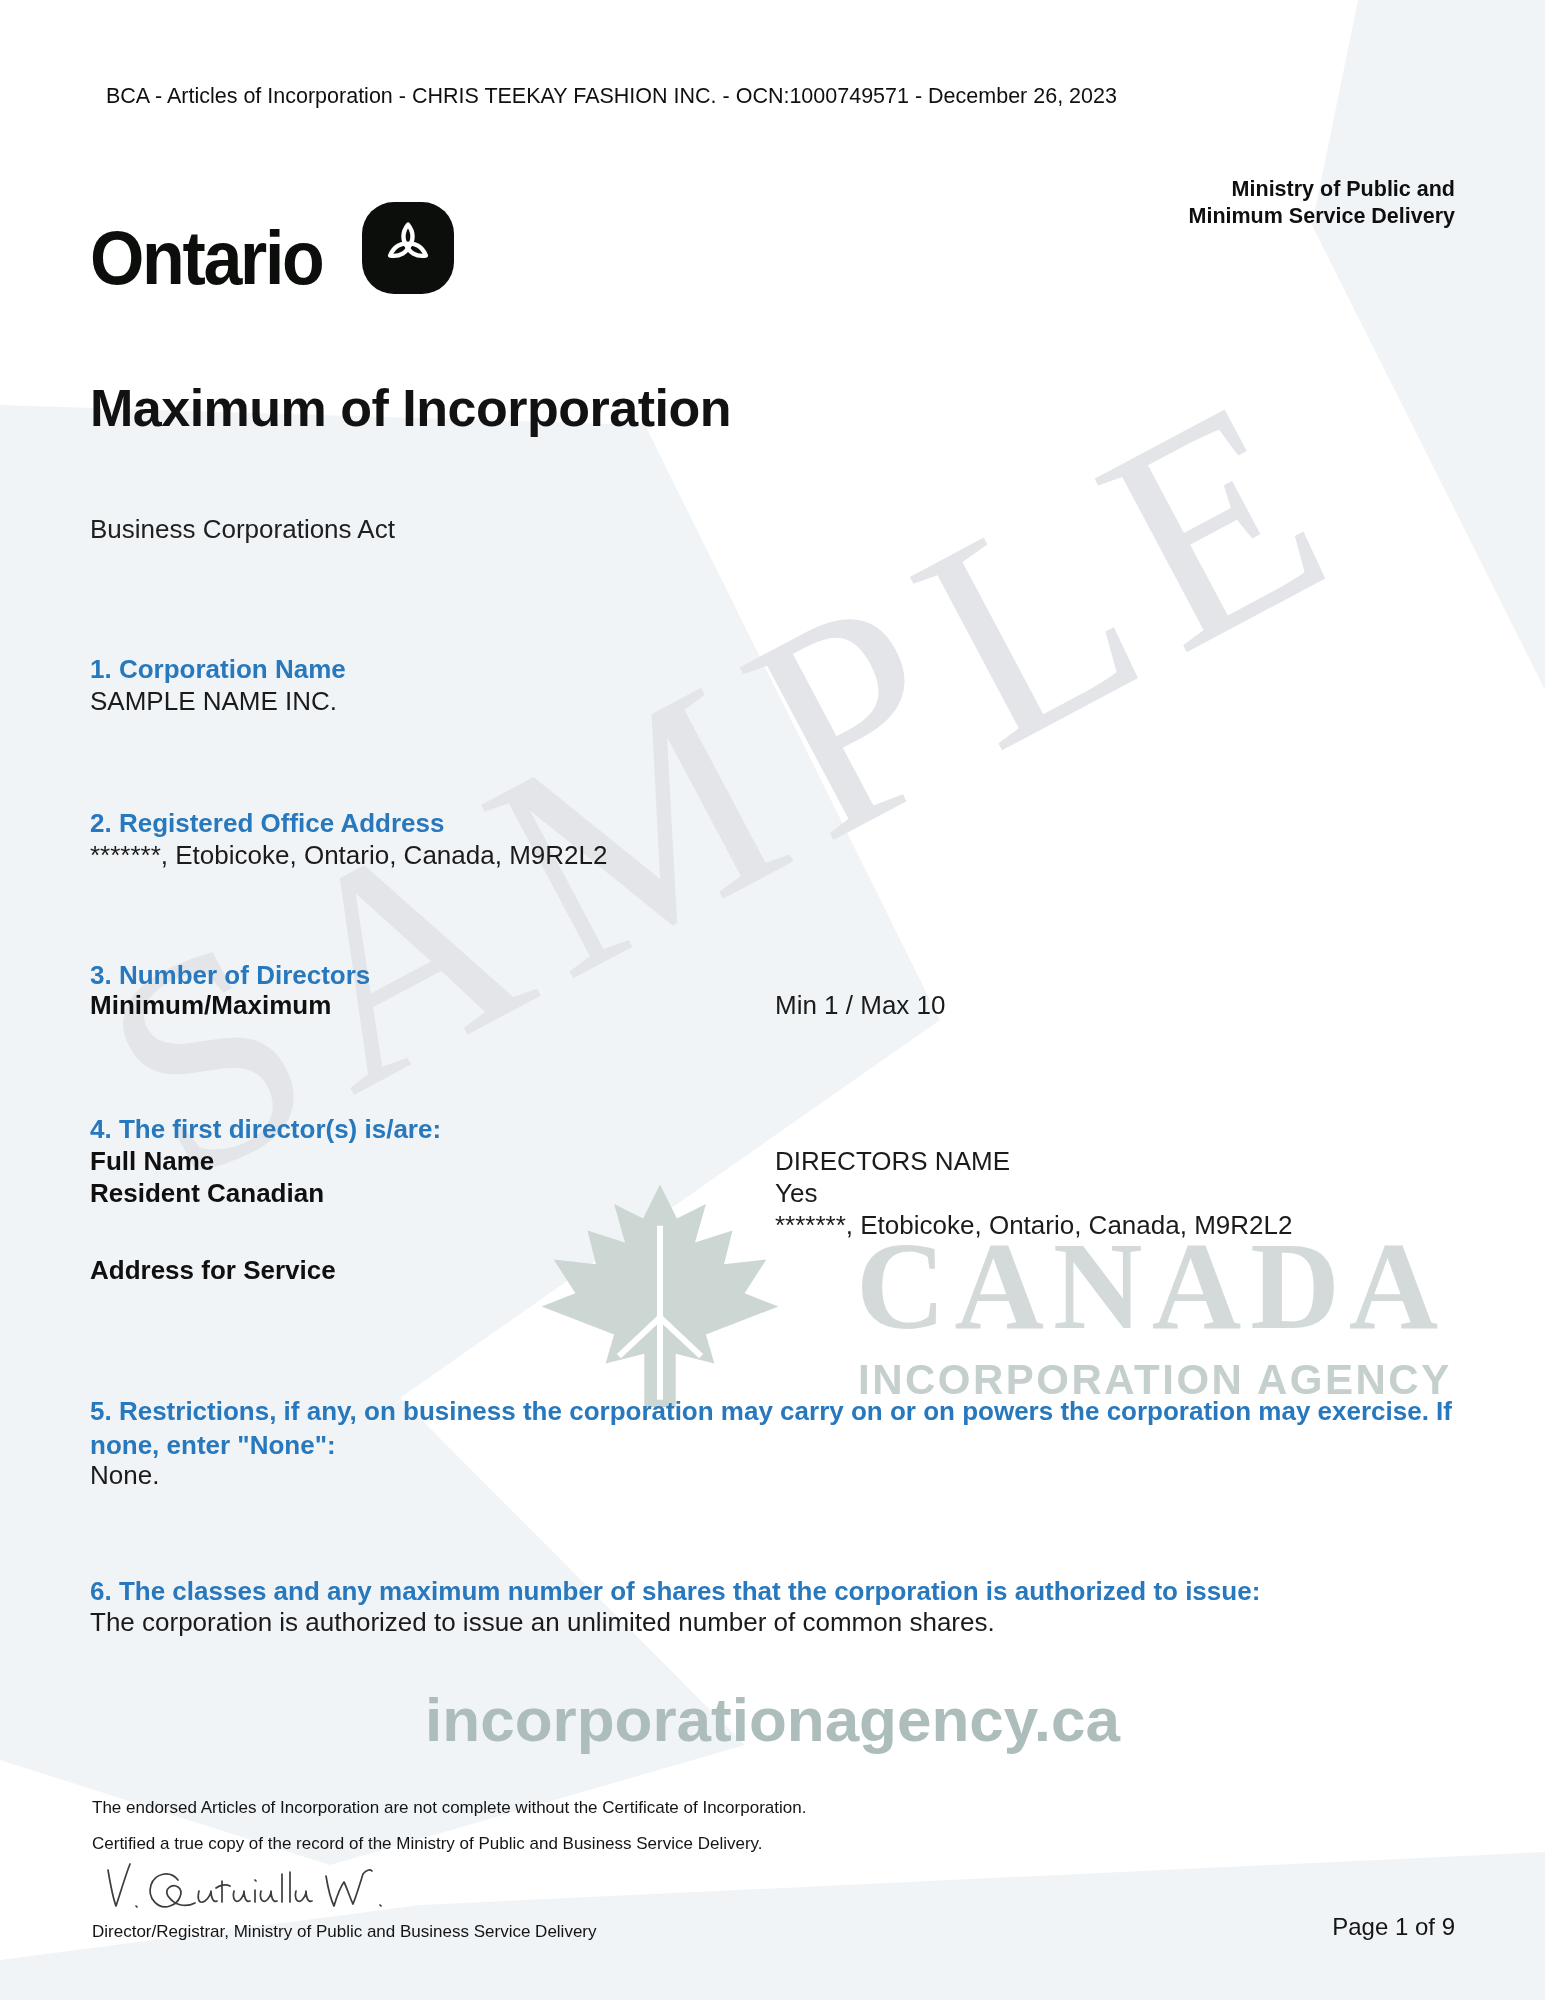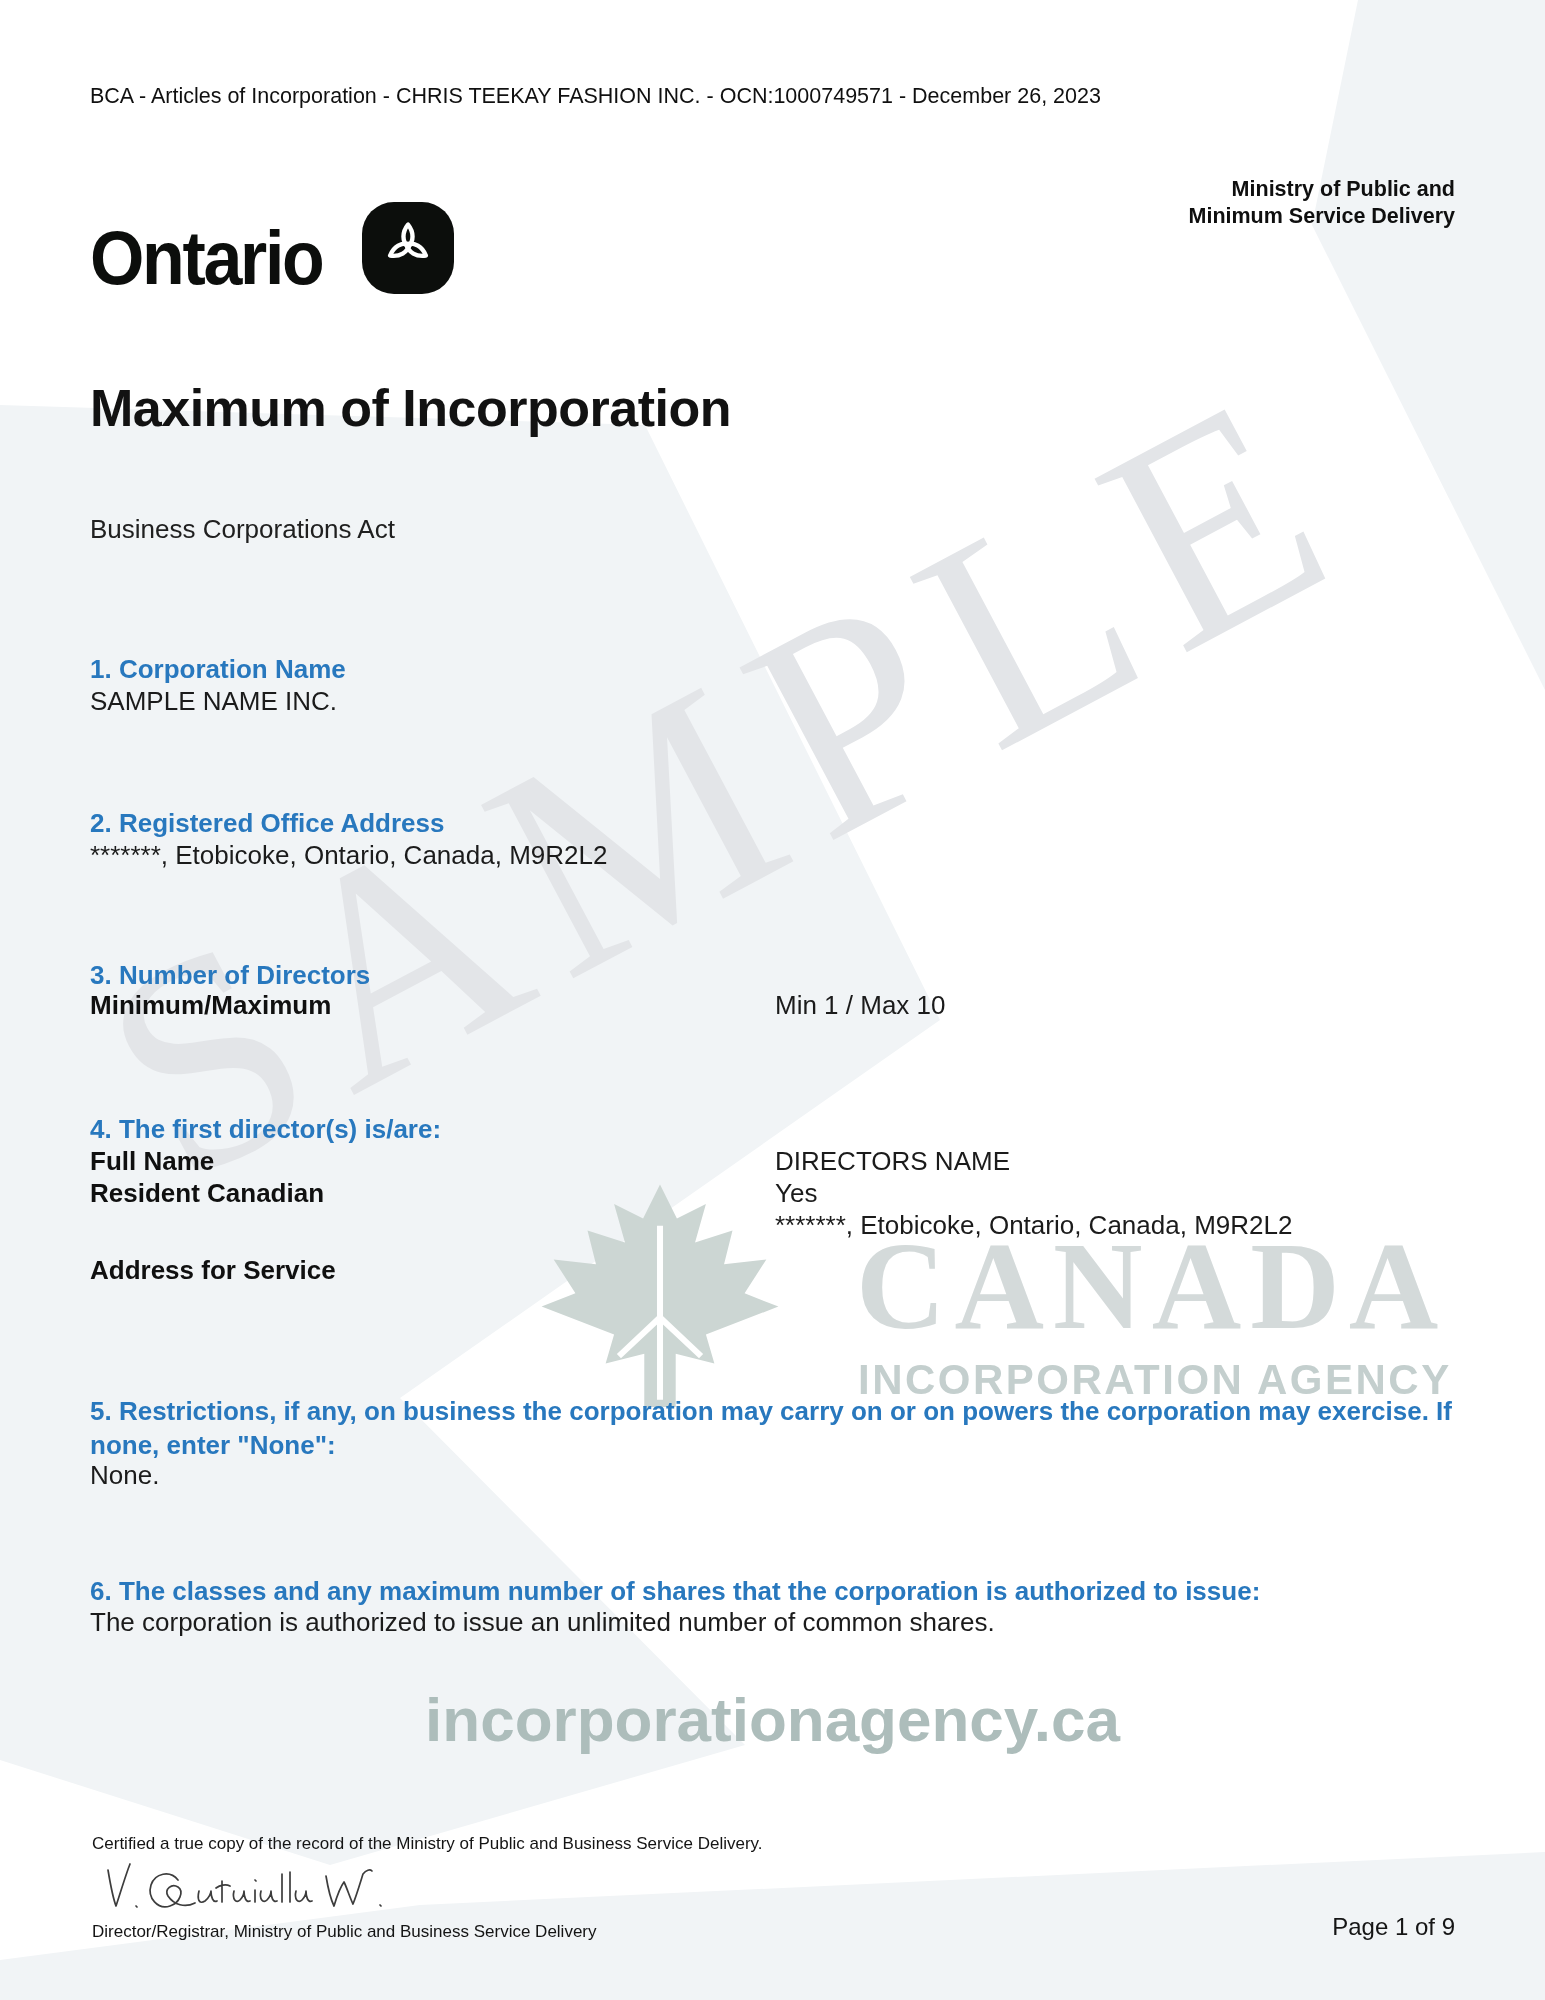--- a/index.html
+++ b/index.html
@@ -24,21 +24,21 @@
     position:absolute;left:858px;top:1356px;z-index:1;white-space:nowrap;
     font-size:42px;font-weight:700;letter-spacing:2.5px;color:#c4cfce;
   }
   .wm-site{
     position:absolute;left:0;top:1684px;width:1545px;text-align:center;z-index:1;
     font-size:62px;font-weight:700;letter-spacing:0px;color:#adbdbb;
   }
   
   .content{position:absolute;left:0;top:0;width:1545px;height:2000px;z-index:2;}
   .abs{position:absolute;}
-  .header-line{left:90px;top:84px;font-size:21.5px;color:#101010;}
+  .header-line{left:106px;top:84px;font-size:21.5px;color:#101010;}
   .logo{left:90px;top:200px;height:96px;}
   .logo-text{position:absolute;left:0;top:14px;font-size:76px;font-weight:700;letter-spacing:-2.5px;
     color:#0c0e0c;transform:scaleX(.92);transform-origin:left;}
   .logo-badge{position:absolute;left:272px;top:2px;width:92px;height:92px;background:#0c0e0c;
     border-radius:32px;display:flex;align-items:center;justify-content:center;}
   .ministry{right:90px;top:176px;text-align:right;font-size:21.5px;font-weight:700;line-height:27px;color:#0f0f0f;}
   .title{left:90px;top:378px;font-size:52px;font-weight:700;color:#121212;margin:0;letter-spacing:-.5px;}
   .act{left:90px;top:514px;font-size:26px;color:#202020;}
   .h{font-size:26px;font-weight:700;color:#2878be;line-height:34px;}
   .t{font-size:26px;color:#1b1b1b;}
@@ -127,20 +127,21 @@
     <div class="abs t r4v2">Yes</div>
     <div class="abs lbl r4l3">Address for Service</div>
     <div class="abs t r4v3">*******, Etobicoke, Ontario, Canada, M9R2L2</div>
 
     <div class="abs h s5h">5. Restrictions, if any, on business the corporation may carry on or on powers the corporation may exercise. If none, enter "None":</div>
     <div class="abs t s5t">None.</div>
 
     <div class="abs h s6h">6. The classes and any maximum number of shares that the corporation is authorized to issue:</div>
     <div class="abs t s6t">The corporation is authorized to issue an unlimited number of common shares.</div>
 
+    <div class="abs note note1">The endorsed Articles of Incorporation are not complete without the Certificate of Incorporation.</div>
     <div class="abs note note2">Certified a true copy of the record of the Ministry of Public and Business Service Delivery.</div>
 
     <div class="abs sig">
       <svg width="300" height="60" viewBox="0 0 300 60">
         <g fill="none" stroke="#3d3d3d" stroke-width="1.7" stroke-linecap="round" stroke-linejoin="round">
           <path d="M8 12 C10 24 13 40 16 48 C20 36 26 16 30 6"></path>
           <path d="M36 48 l1 1"></path>
           <path d="M78 22 C70 12 55 15 51 27 C47 40 58 52 70 48 C80 45 84 33 78 29 C72 25 64 31 68 38 C74 47 85 50 95 45"></path>
           <path d="M99 33 C97 41 99 47 105 43 C109 40 111 35 111 33 C111 39 113 45 117 43"></path>
           <path d="M122 23 L122 44 M116 30 C120 27 126 26 130 28"></path>

